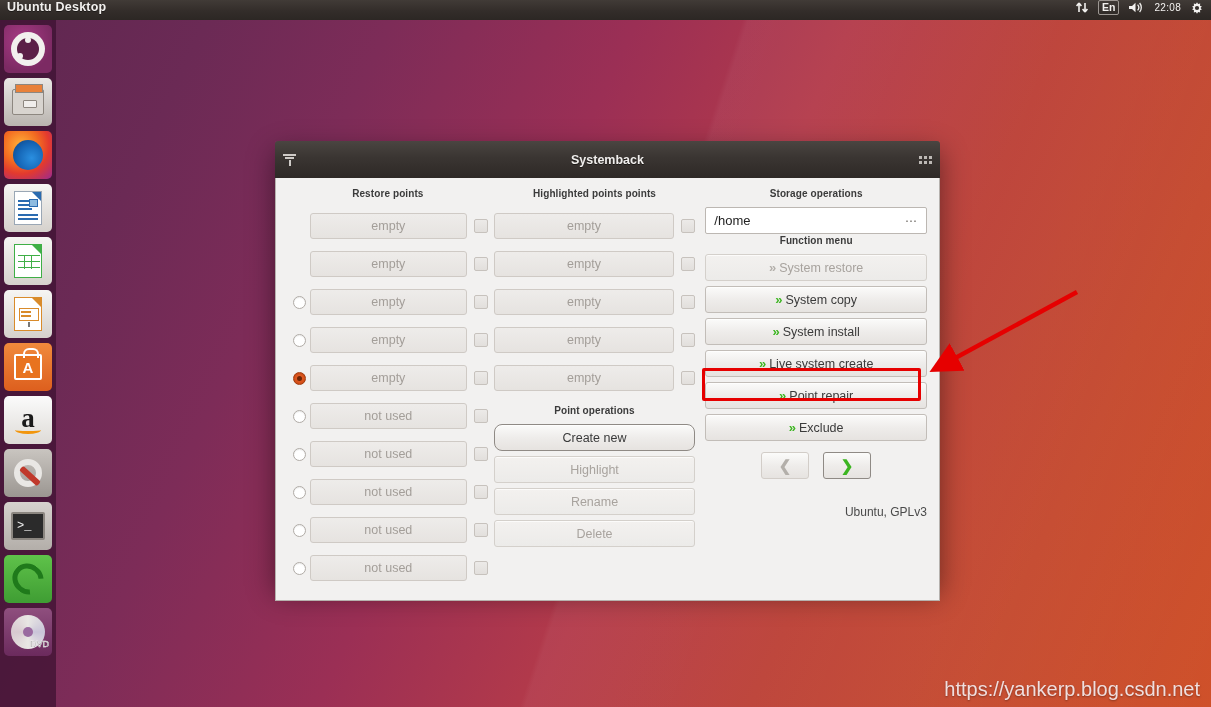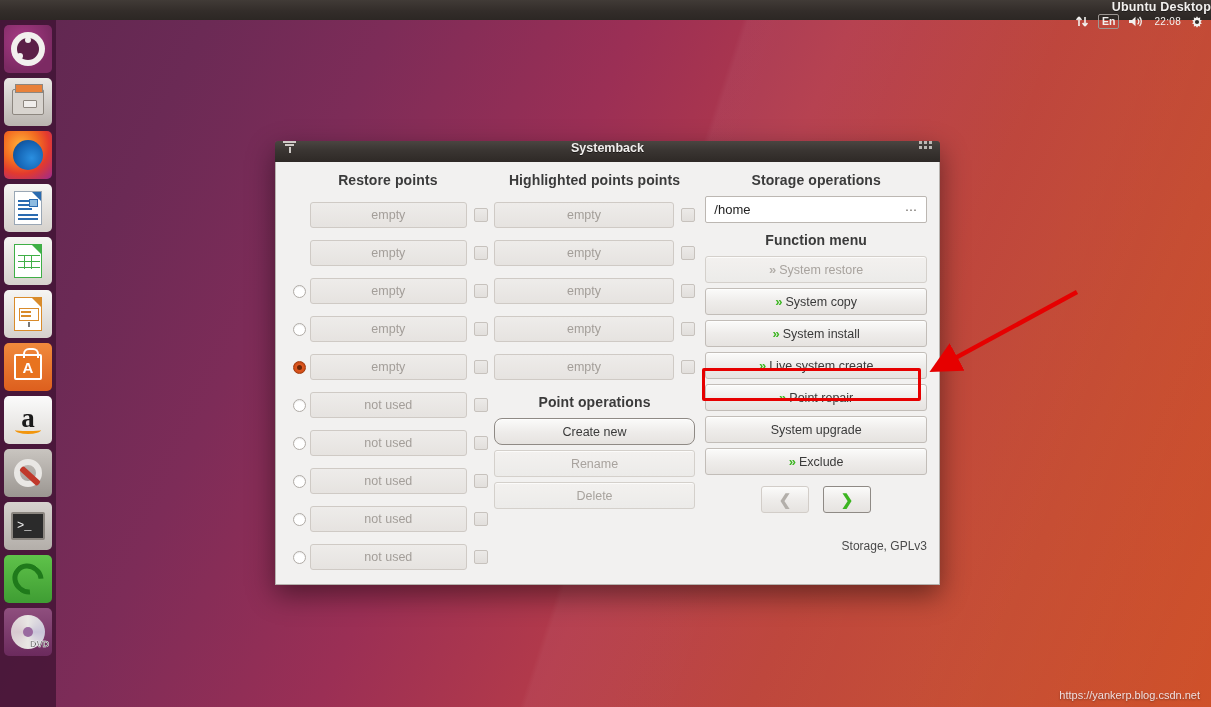--- a/index.html
+++ b/index.html
@@ -22,25 +22,24 @@
                 rgba(255,255,255,0.045) 52.4%, rgba(255,255,255,0.03) 80%,
                 rgba(255,255,255,0) 100%);
     pointer-events: none;
   }
 
   
   .top-panel {
     position: absolute; top: 0; left: 0;
     width: 1211px; height: 20px;
     background: linear-gradient(180deg, #413b37 0%, #332d2a 55%, #2c2724 100%);
-    display: flex; align-items: flex-end;
+    display: flex; align-items: flex-start;
     color: #f2f0ee;
     font-size: 12.5px; font-weight: bold;
     z-index: 50;
-    flex-direction: column;
   }
   .panel-title { margin-left: 7px; letter-spacing: .2px; text-shadow: 0 1px 0 #1c1917; }
   .panel-right {
     margin-left: auto; display: flex; align-items: center;
     gap: 9px; padding-right: 7px; font-weight: normal;
   }
   .panel-right .ind { display: flex; align-items: center; color: #f4f2f0; }
   .kbd-ind {
     font-size: 10.5px; font-weight: bold;
     border: 1px solid #9d9793; border-radius: 2px;
@@ -120,34 +119,34 @@
 
   .ico-sysb { background: linear-gradient(180deg,#5fc24a,#3f9d33); }
   .recycle { width:32px;height:30px;border:5px solid #1f7a1b;border-radius:50%;
      border-right-color:transparent; transform: rotate(40deg); }
 
   .ico-dvd { background: linear-gradient(180deg,#8f4f7e,#6b2a5d); }
   .disc { width:34px;height:34px;border-radius:50%;
      background: conic-gradient(from 0deg,#e9e7e4,#c9c4d8,#e9e7e4,#d8c9d0,#e9e7e4);
      display:flex;align-items:center;justify-content:center; position:relative;}
   .disc::after{content:"";width:10px;height:10px;border-radius:50%;background:#9a6aa0;}
-  .dvd-txt{position:absolute;bottom:0px;left:3px;font-size:9px;font-weight:bold;color:#3d3d3d;padding-left:16px;
+  .dvd-txt{position:absolute;bottom:0px;left:3px;font-size:9px;font-weight:normal;color:#3d3d3d;padding-left:16px;
      -webkit-text-stroke:0.5px #fff;}
 
   
   .window {
     position: absolute; left: 275px; top: 141px;
     width: 665px; height: 444px;
     box-shadow: 0 10px 26px rgba(0,0,0,0.45);
     z-index: 30;
   }
   .titlebar {
-    height: 21px;
+    height: 37px;
     background: linear-gradient(180deg, #4a4541 0%, #3a3532 45%, #2e2926 100%);
-    display: flex; position: relative;
+    display: flex; align-items: center; position: relative;
     border-radius: 3px 3px 0 0;
   }
   .title-text {
     position: absolute; left: 0; right: 0; text-align: center;
     color: #f0eeec; font-size: 12.5px; font-weight: bold;
     text-shadow: 0 1px 0 #1b1816;
   }
   .tb-left { margin-left: 8px; z-index: 2; display:flex; flex-direction:column; align-items:center; gap:1px;}
   .tb-left i { display:block; background:#cfcbc7; }
   .tb-bar1 { width: 13px; height: 2px; }
@@ -160,21 +159,21 @@
   .win-body {
     height: 423px;
     background: #f2f1f0;
     border: 1px solid #b6b2ae; border-top: none;
     display: flex;
     padding: 10px 12px 6px;
     position: relative;
   }
   .col { display: flex; flex-direction: column; }
   .col-head {
-    font-size: 14px; font-weight: bold; color: #3b3b3b;
+    font-size: 10px; font-weight: bold; color: #3b3b3b;
     text-align: center; margin-bottom: 8px; letter-spacing: .1px;
   }
 
   
   .col-restore { width: 200px; }
   .col-high    { width: 202px; margin-left: 6px; }
   .row {
     display: flex; align-items: center;
     height: 38px;
   }
@@ -250,21 +249,21 @@
     position: absolute; left: 702px; top: 368px;
     width: 219px; height: 33px;
     border: 3px solid #e60000; border-radius: 2px;
     z-index: 60; pointer-events: none;
   }
   .arrow-svg { position: absolute; left: 0; top: 0; width: 1211px; height: 707px;
     z-index: 61; pointer-events: none; }
 
   .watermark {
     position: absolute; right: 11px; bottom: 6px;
-    color: #f0dede; font-size: 11px;
+    color: #f0dede; font-size: 20px;
     text-shadow: 0 1px 2px rgba(0,0,0,.35);
     z-index: 20;
   }
 </style>
 </head>
 <body>
 
 <div class="wall-streak"></div>
 
 <div class="top-panel">
@@ -491,75 +490,75 @@
         <div class="pbox">empty</div>
         <div class="chk"></div>
       </div>
 
       <div class="col-head ops-head">Point operations</div>
 
       <div class="btn default">
         <span>Create new</span>
       </div>
       <div class="btn disabled">
+        <span>Highlight</span>
+      </div>
+      <div class="btn disabled">
         <span>Rename</span>
       </div>
       <div class="btn disabled">
         <span>Delete</span>
       </div>
     </div>
 
     <div class="col col-right">
       <div class="col-head">Storage operations</div>
 
       <div class="path-field">
         <span>/home</span>
         <span class="path-dots">⋯</span>
       </div>
 
-      <div class="col-head" style="margin-top:9px;">Function menu</div>
+      <div class="col-head" style="margin-top:1px;">Function menu</div>
 
       <div class="btn disabled">
         <span class="chev">»</span>
         <span>System restore</span>
       </div>
       <div class="btn">
         <span class="chev">»</span>
         <span>System copy</span>
       </div>
       <div class="btn">
         <span class="chev">»</span>
         <span>System install</span>
       </div>
       <div class="btn">
         <span class="chev">»</span>
         <span>Live system create</span>
       </div>
       <div class="btn">
         <span class="chev">»</span>
         <span>Point repair</span>
-      </div>
-      <div class="btn">
-        <span>System upgrade</span>
       </div>
       <div class="btn">
         <span class="chev">»</span>
         <span>Exclude</span>
       </div>
 
       <div class="nav-row">
         <div class="nav-btn back">
           <span>❮</span>
         </div>
         <div class="nav-btn fwd">
           <span>❯</span>
         </div>
       </div>
 
-      <div class="credit">Storage, GPLv3</div>
+      <div class="credit">Ubuntu, GPLv3</div>
     </div>
 
   </div>
 </div>
 
 <div class="hl-box"></div>
 <svg class="arrow-svg" viewBox="0 0 1211 707">
   <defs>
     <marker id="ah" markerWidth="7" markerHeight="7" refX="5.6" refY="3.5" orient="auto">
       <polygon points="0 0, 7 3.5, 0 7" fill="#e60000"></polygon>

